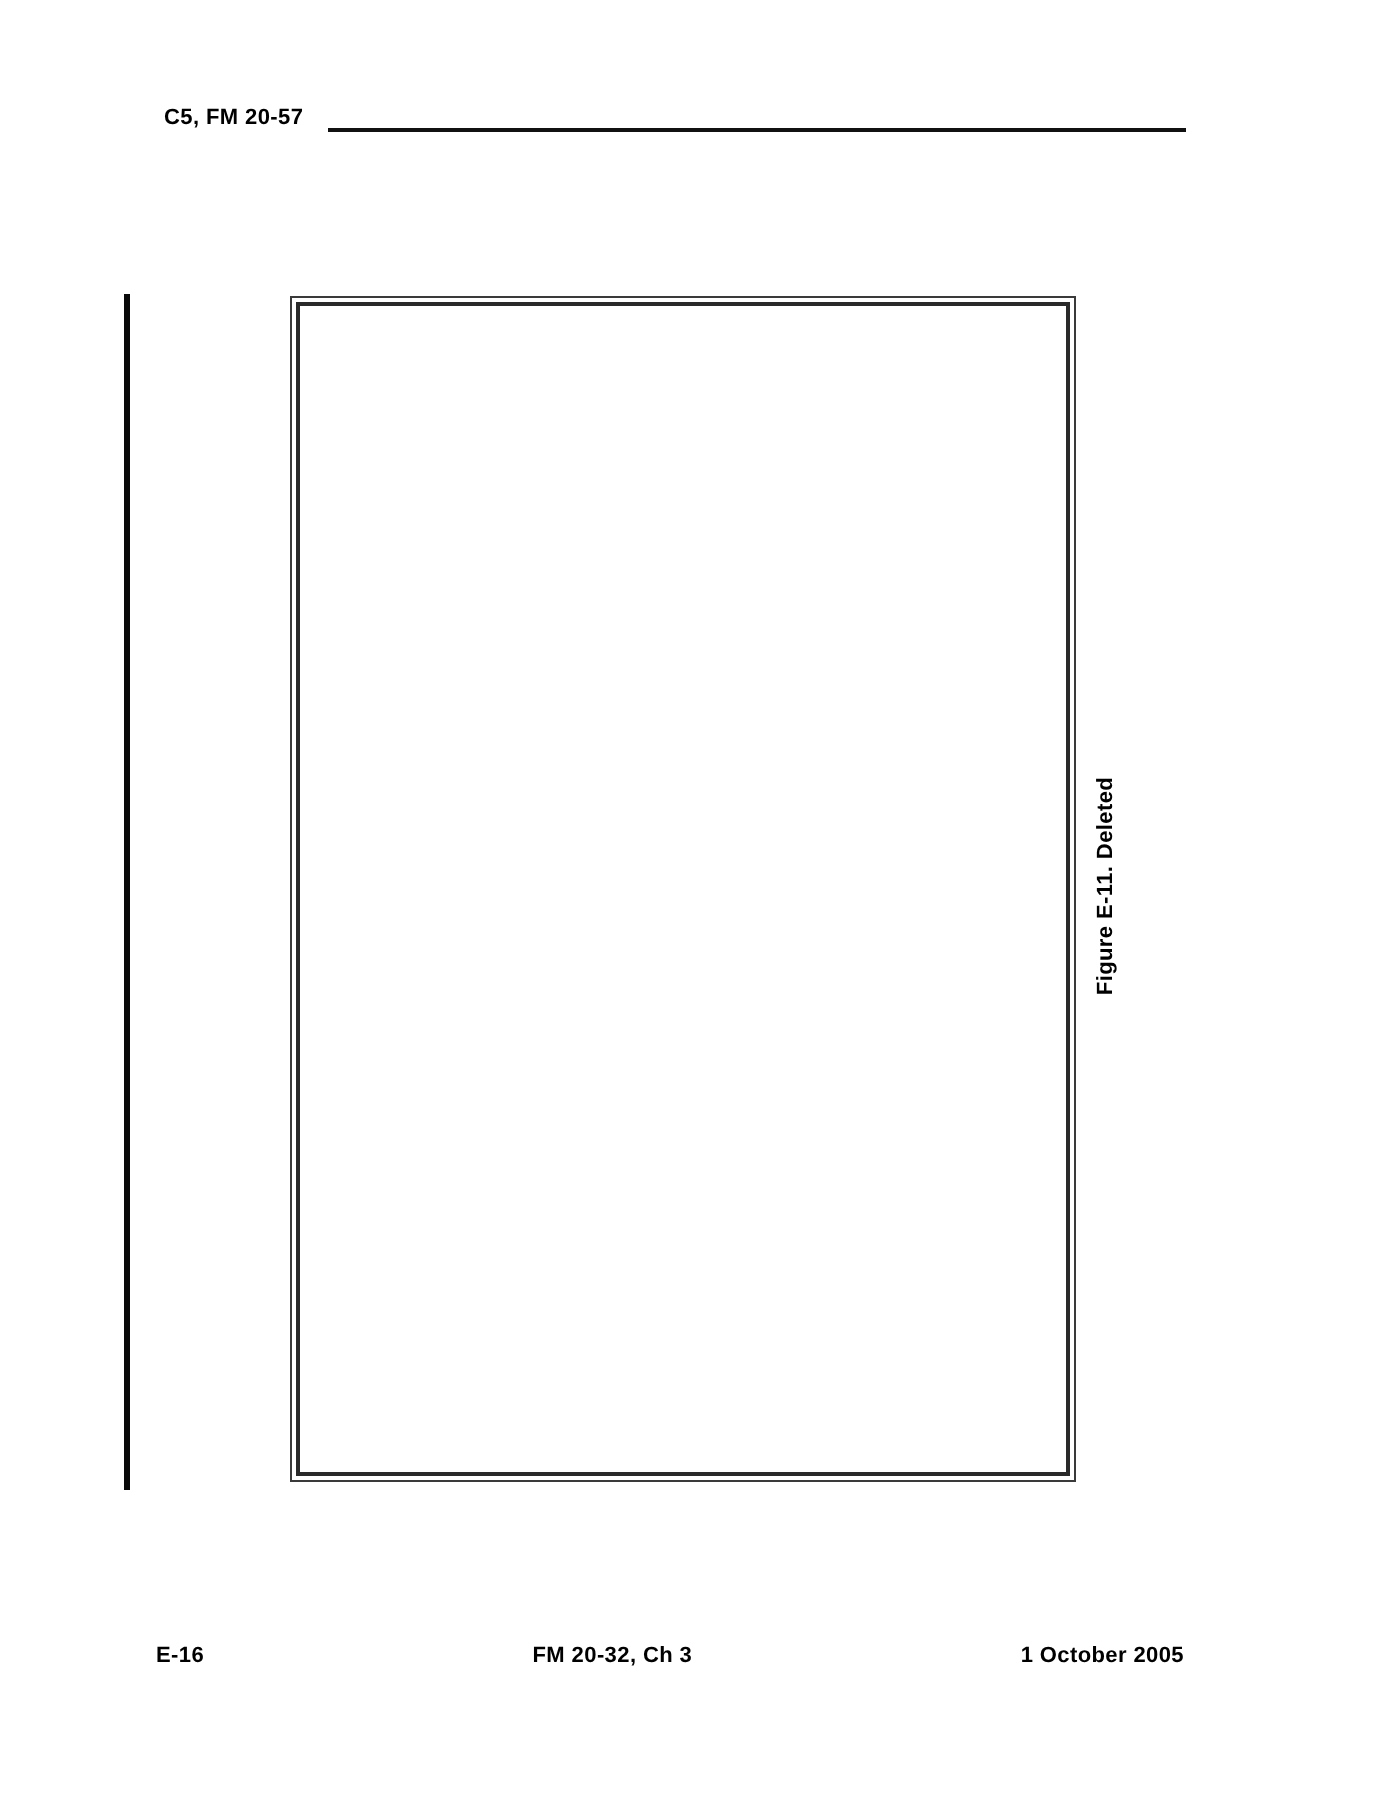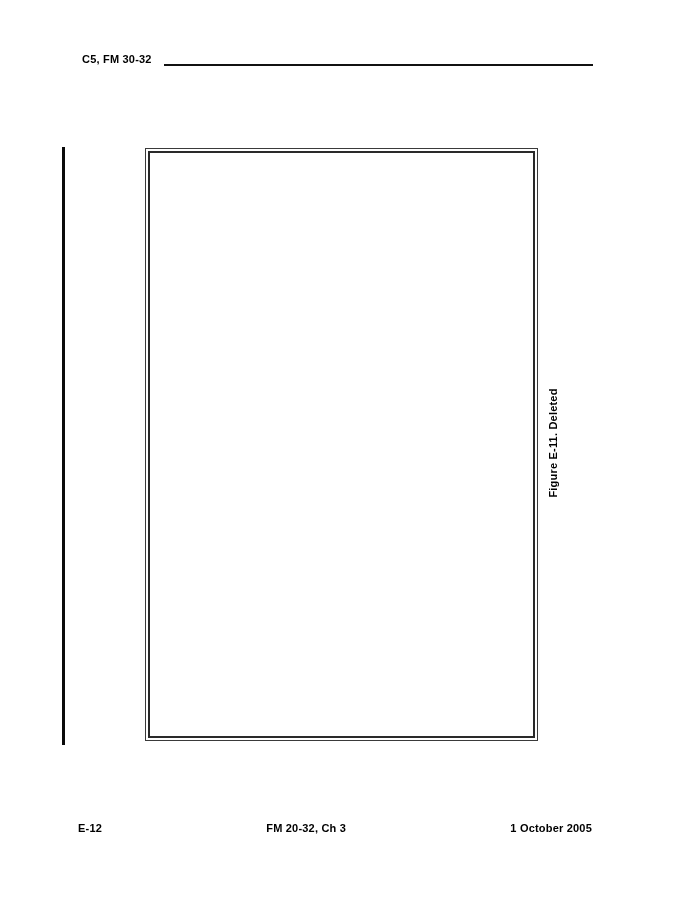--- a/index.html
+++ b/index.html
@@ -93,29 +93,29 @@
     font-weight: bold;
     letter-spacing: 0.2px;
   }
   .footer-row > span {
     white-space: nowrap;
   }
 </style>
 </head>
 <body>
 
-<div class="header-title">C5, FM 30-32</div>
+<div class="header-title">C5, FM 20-57</div>
 
 <div class="header-rule"></div>
 
 <div class="change-bar"></div>
 
 <div class="figure-box-outer">
   <div class="figure-box-inner"></div>
 </div>
 
 <div class="figure-caption">Figure E-11. Deleted</div>
 
 <div class="footer-row">
-  <span>E-12</span>
+  <span>E-16</span>
   <span>FM 20-32, Ch 3</span>
   <span>1 October 2005</span>
 </div>
 
 </body></html>

